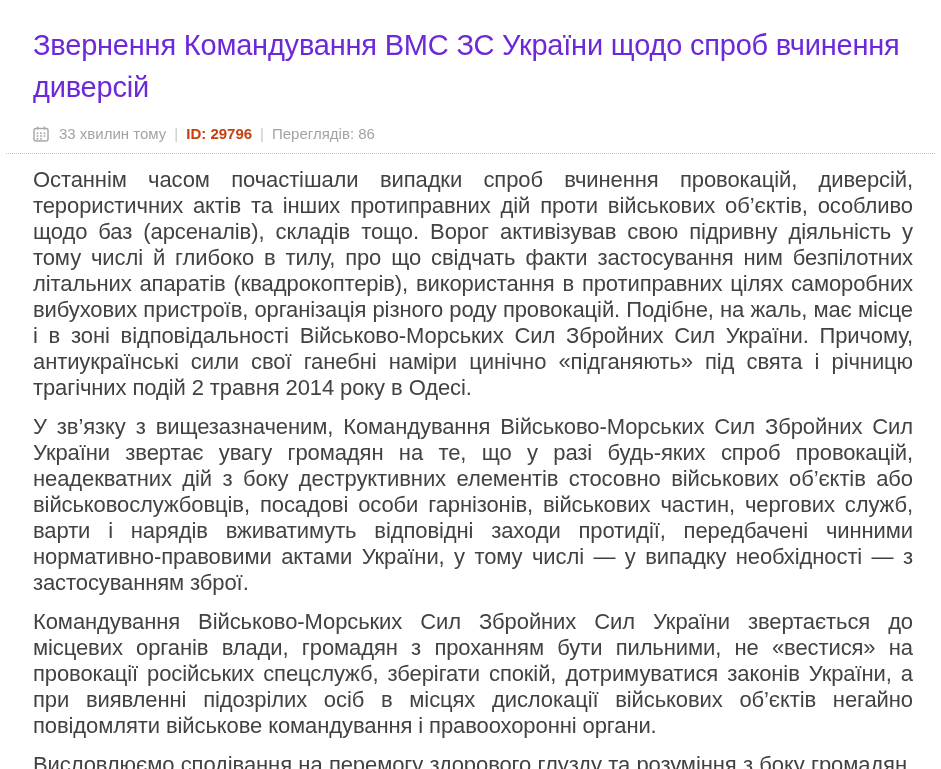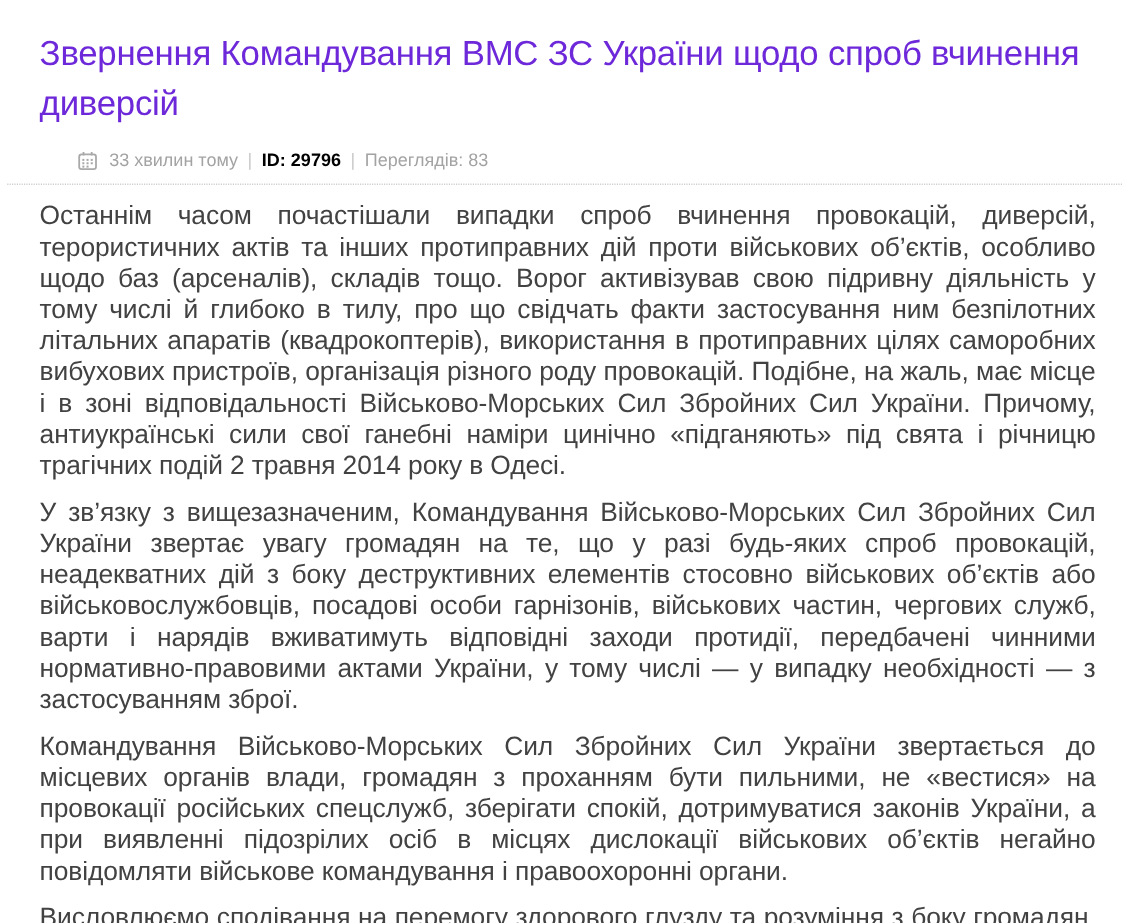--- a/index.html
+++ b/index.html
@@ -23,29 +23,28 @@
     letter-spacing: -0.2px;
   }
   .meta {
     margin-top: 17px;
     display: flex;
     align-items: center;
     gap: 8px;
     font-size: 15px;
     color: #a3a3a3;
     white-space: nowrap;
-    margin-left: 32px;
   }
   .cal {
     display: inline-flex;
     align-items: center;
     margin-right: 2px;
   }
   .meta-id {
-    color: #000000;
+    color: #c2410c;
     font-weight: 700;
   }
   .sep {
     color: #c9c9c9;
   }
   .dotted {
     border-bottom: 1px dotted #c3c3c3;
     margin: 11px -22px 0 -27px;
     height: 0;
   }
@@ -85,21 +84,21 @@
         <rect x="7.1" y="9.2" width="1.7" height="1.7" fill="#a9a9a9"></rect>
         <rect x="10.6" y="9.2" width="1.7" height="1.7" fill="#a9a9a9"></rect>
         <rect x="3.6" y="12" width="1.7" height="1.7" fill="#a9a9a9"></rect>
         <rect x="7.1" y="12" width="1.7" height="1.7" fill="#a9a9a9"></rect>
       </svg>
     </span>
     <span class="meta-item">33 хвилин тому</span>
     <span class="sep">|</span>
     <span class="meta-id">ID: 29796</span>
     <span class="sep">|</span>
-    <span class="meta-item">Переглядів: 83</span>
+    <span class="meta-item">Переглядів: 86</span>
   </div>
 
   <div class="dotted"></div>
 
   <div class="body">
     <p>Останнім часом почастішали випадки спроб вчинення провокацій, диверсій, терористичних актів та інших протиправних дій проти військових об’єктів, особливо щодо баз (арсеналів), складів тощо. Ворог активізував свою підривну діяльність у тому числі й глибоко в тилу, про що свідчать факти застосування ним безпілотних літальних апаратів (квадрокоптерів), використання в протиправних цілях саморобних вибухових пристроїв, організація різного роду провокацій. Подібне, на жаль, має місце і в зоні відповідальності Військово-Морських Сил Збройних Сил України. Причому, антиукраїнські сили свої ганебні наміри цинічно «підганяють» під свята і річницю трагічних подій 2 травня 2014 року в Одесі.</p>
     <p>У зв’язку з вищезазначеним, Командування Військово-Морських Сил Збройних Сил України звертає увагу громадян на те, що у разі будь-яких спроб провокацій, неадекватних дій з боку деструктивних елементів стосовно військових об’єктів або військовослужбовців, посадові особи гарнізонів, військових частин, чергових служб, варти і нарядів вживатимуть відповідні заходи протидії, передбачені чинними нормативно-правовими актами України, у тому числі — у випадку необхідності — з застосуванням зброї.</p>
     <p>Командування Військово-Морських Сил Збройних Сил України звертається до місцевих органів влади, громадян з проханням бути пильними, не «вестися» на провокації російських спецслужб, зберігати спокій, дотримуватися законів України, а при виявленні підозрілих осіб в місцях дислокації військових об’єктів негайно повідомляти військове командування і правоохоронні органи.</p>
     <p>Висловлюємо сподівання на перемогу здорового глузду та розуміння з боку громадян. Давайте пам’ятати, що проти нашої країни вже четвертий рік ведеться гібридна війна, що ми живемо і діємо в умовах особливого періоду, в умовах проведення антитерористичної операції у Донецькій і Луганській областях. Ваші життя і здоров’я — то є одна із головних цінностей. Не наражайте себе на небезпеку!</p>
     <p class="signature">Командування Військово-Морських Сил Збройних Сил Причому</p>

